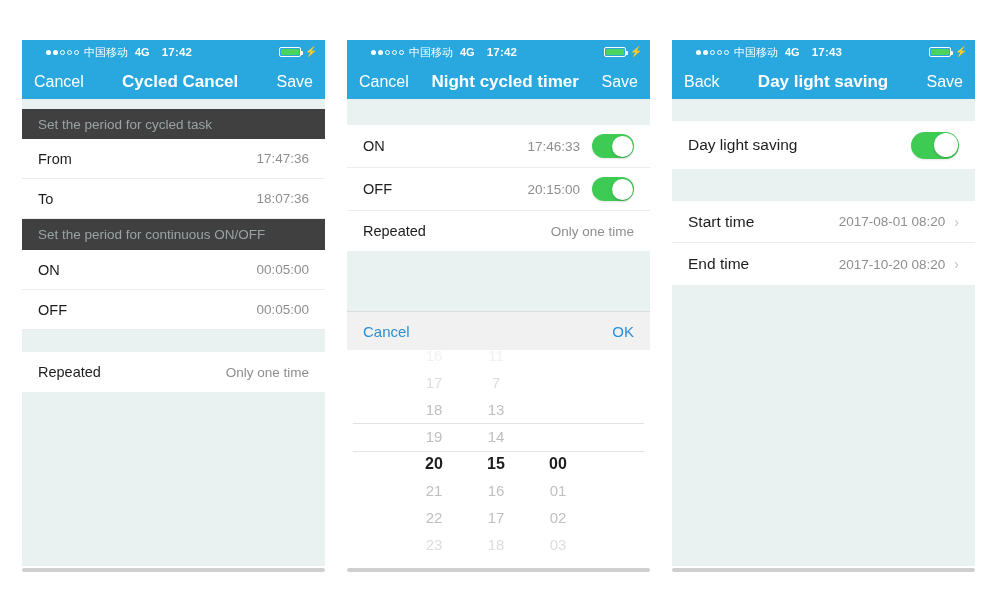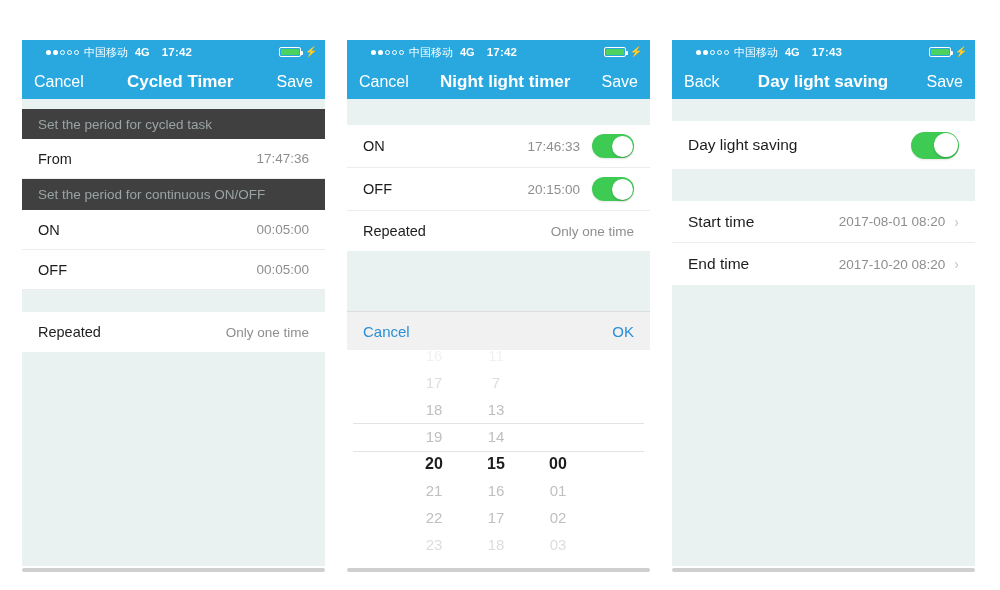--- a/index.html
+++ b/index.html
@@ -338,31 +338,35 @@
       <div class="statusbar-right">
         <div class="battery">
           <div class="battery-fill"></div>
         </div>
         <span class="bolt">⚡</span>
       </div>
     </div>
 
     <div class="navbar">
       <span class="nav-btn">Cancel</span>
-      <span class="nav-title">Cycled Timer</span>
+      <span class="nav-title">Cycled Cancel</span>
       <span class="nav-btn">Save</span>
     </div>
 
     <div class="screen">
       <div class="gap" style="height:10px"></div>
       <div class="section-head" style="height:30px">Set the period for cycled task</div>
 
       <div class="row">
         <span class="row-label">From</span>
         <span class="row-value">17:47:36</span>
+      </div>
+      <div class="row">
+        <span class="row-label">To</span>
+        <span class="row-value">18:07:36</span>
       </div>
 
       <div class="section-head" style="height:31px">Set the period for continuous ON/OFF</div>
 
       <div class="row">
         <span class="row-label">ON</span>
         <span class="row-value">00:05:00</span>
       </div>
       <div class="row">
         <span class="row-label">OFF</span>
@@ -400,21 +404,21 @@
       <div class="statusbar-right">
         <div class="battery">
           <div class="battery-fill"></div>
         </div>
         <span class="bolt">⚡</span>
       </div>
     </div>
 
     <div class="navbar">
       <span class="nav-btn">Cancel</span>
-      <span class="nav-title">Night light timer</span>
+      <span class="nav-title">Night cycled timer</span>
       <span class="nav-btn">Save</span>
     </div>
 
     <div class="screen">
       <div class="gap" style="height:26px"></div>
 
       <div class="row" style="height:43px">
         <span class="row-label">ON</span>
         <span class="row-value">17:46:33</span>
         <div class="toggle">

